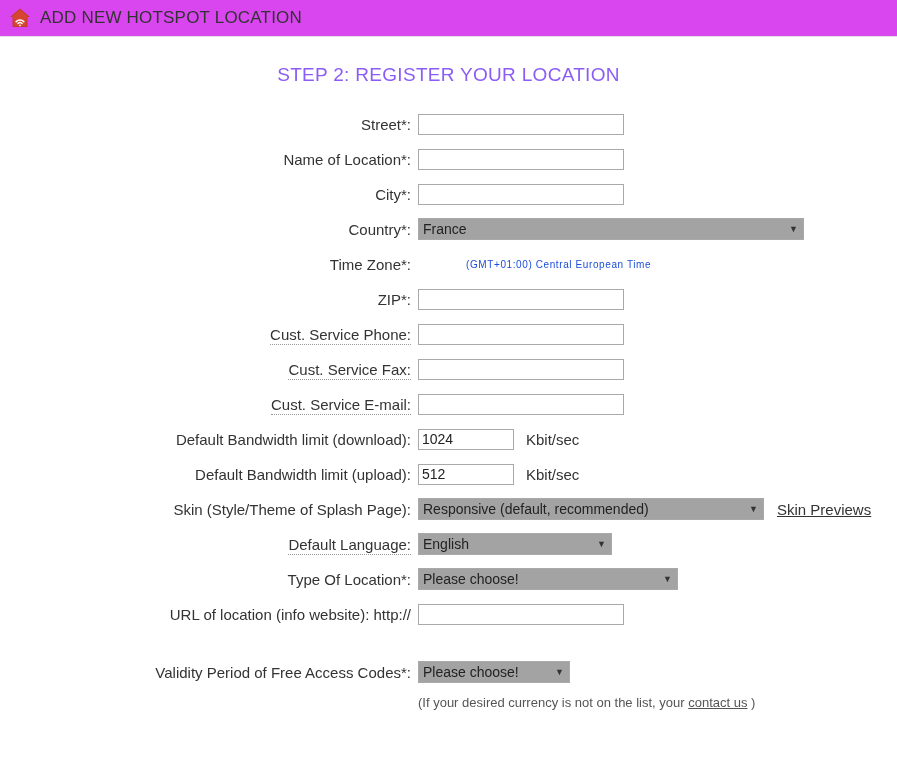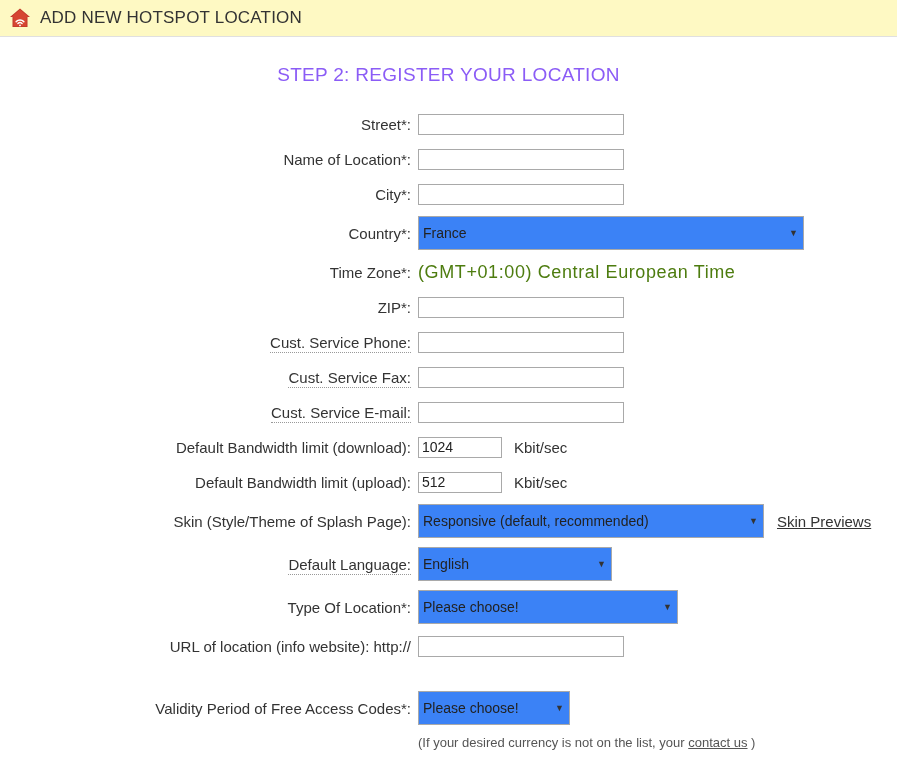--- a/index.html
+++ b/index.html
@@ -12,21 +12,21 @@
     background: #ffffff;
     font-family: "Liberation Sans", sans-serif;
     font-size: 15px;
     color: #333333;
     overflow: hidden;
   }
 
   
   .header {
     height: 37px;
-    background: #fef9c3;
+    background: #d946ef;
     border-bottom: 1px solid #e0e0e0;
     display: flex;
     align-items: center;
     padding-left: 8px;
     box-sizing: border-box;
   }
   .header-icon {
     width: 24px;
     height: 24px;
     margin-right: 8px;
@@ -86,43 +86,44 @@
     box-sizing: border-box;
     border: 1px solid #a9a9a9;
     background: #ffffff;
     font-family: "Liberation Sans", sans-serif;
     font-size: 14px;
     color: #222;
     padding: 1px 3px;
     outline: none;
   }
   input.text.small {
-    width: 84px;
+    width: 96px;
   }
 
   .static-text {
-    font-size: 18px;
-    color: #4d7c0f;
+    font-size: 10px;
+    color: #1d4ed8;
     letter-spacing: 0.6px;
     white-space: nowrap;
+    margin-left: 48px;
   }
 
   .unit {
     font-size: 15px;
     color: #333333;
     margin-left: 12px;
     white-space: nowrap;
   }
 
   
   .select {
-    height: 34px;
+    height: 22px;
     box-sizing: border-box;
     border: 1px solid #a9a9a9;
-    background: #3b82f6;
+    background: #a3a3a3;
     display: inline-flex;
     align-items: center;
     position: relative;
     font-size: 14px;
     color: #222222;
     padding: 0 22px 0 4px;
     white-space: nowrap;
     overflow: hidden;
   }
   .select .arrow {

